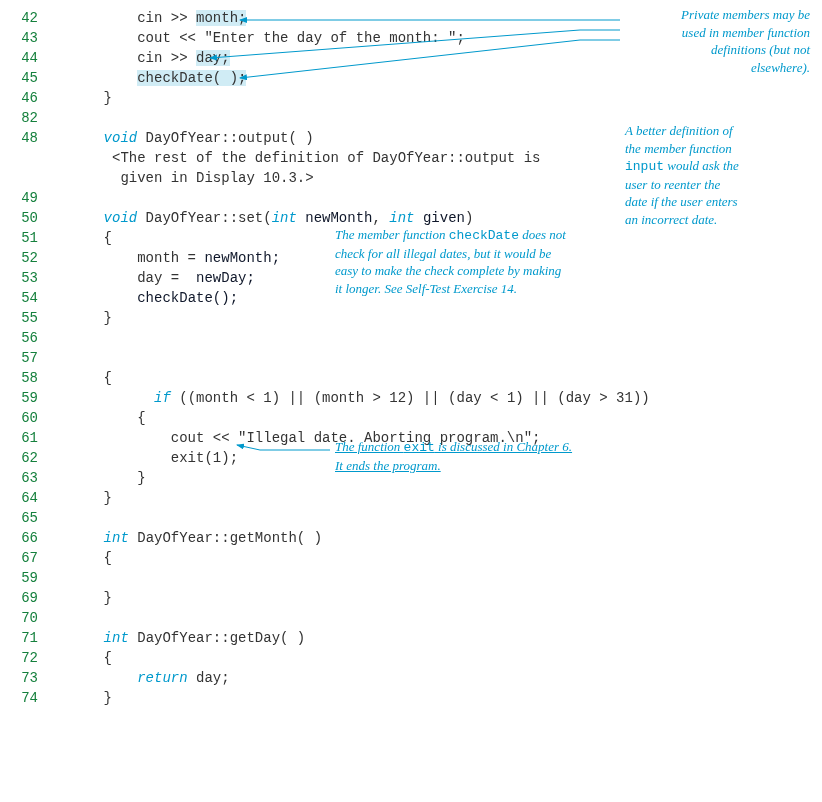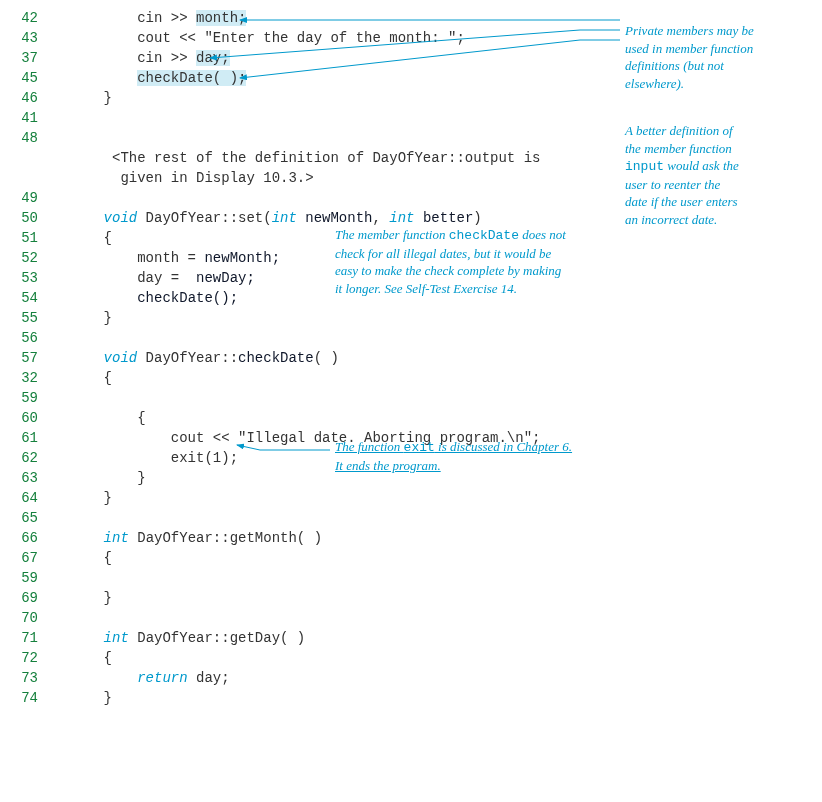--- a/index.html
+++ b/index.html
@@ -57,56 +57,56 @@
       left: 0;
       pointer-events: none;
     }
   </style>
 </head>
 <body>
 
 <div id="code-container">
     <div class="line"><span class="line-num">42</span><span class="code"><span>        cin &gt;&gt; </span><span class="hl">month;</span></span></div>
     <div class="line"><span class="line-num">43</span><span class="code"><span>        cout &lt;&lt; "Enter the day of the month: ";</span></span></div>
-    <div class="line"><span class="line-num">37</span><span class="code"><span>        cin &gt;&gt; </span><span class="hl">day;</span></span></div>
+    <div class="line"><span class="line-num">44</span><span class="code"><span>        cin &gt;&gt; </span><span class="hl">day;</span></span></div>
     <div class="line"><span class="line-num">45</span><span class="code"><span>        </span><span class="hl">checkDate( );</span></span></div>
     <div class="line"><span class="line-num">46</span><span class="code"><span>    }</span></span></div>
-    <div class="line"><span class="line-num">41</span><span class="code"><span></span></span></div>
-    <div class="line"><span class="line-num">48</span></div>
+    <div class="line"><span class="line-num">82</span><span class="code"><span></span></span></div>
+    <div class="line"><span class="line-num">48</span><span class="code"><span>    </span><span class="kw">void</span><span> DayOfYear::output( )</span></span></div>
     <div class="line"><span class="line-num"></span><span class="code"><span>     &lt;The rest of the definition of DayOfYear::output is</span></span></div>
     <div class="line"><span class="line-num"></span><span class="code"><span>      given in Display 10.3.&gt;</span></span></div>
     <div class="line"><span class="line-num">49</span><span class="code"><span></span></span></div>
-    <div class="line"><span class="line-num">50</span><span class="code"><span>    </span><span class="kw">void</span><span> DayOfYear::set(</span><span class="kw">int</span><span> </span><span class="blue">newMonth</span><span>, </span><span class="kw">int</span><span> </span><span class="blue">better</span><span>)</span></span></div>
+    <div class="line"><span class="line-num">50</span><span class="code"><span>    </span><span class="kw">void</span><span> DayOfYear::set(</span><span class="kw">int</span><span> </span><span class="blue">newMonth</span><span>, </span><span class="kw">int</span><span> </span><span class="blue">given</span><span>)</span></span></div>
     <div class="line"><span class="line-num">51</span><span class="code"><span>    {</span></span></div>
     <div class="line"><span class="line-num">52</span><span class="code"><span>        month = </span><span class="blue">newMonth;</span></span></div>
     <div class="line"><span class="line-num">53</span><span class="code"><span>        day =  </span><span class="blue">newDay;</span></span></div>
     <div class="line"><span class="line-num">54</span><span class="code"><span>        </span><span class="blue">checkDate();</span></span></div>
     <div class="line"><span class="line-num">55</span><span class="code"><span>    }</span></span></div>
     <div class="line"><span class="line-num">56</span><span class="code"><span></span></span></div>
-    <div class="line"><span class="line-num">57</span><span class="code"><span>    </span><span class="kw">void</span><span> DayOfYear::</span><span class="blue">checkDate</span><span>( )</span></span></div>
-    <div class="line"><span class="line-num">32</span><span class="code"><span>    {</span></span></div>
-    <div class="line"><span class="line-num">59</span></div>
+    <div class="line"><span class="line-num">57</span></div>
+    <div class="line"><span class="line-num">58</span><span class="code"><span>    {</span></span></div>
+    <div class="line"><span class="line-num">59</span><span class="code"><span>          </span><span class="kw">if</span><span> ((month &lt; 1) || (month &gt; 12) || (day &lt; 1) || (day &gt; 31))</span></span></div>
     <div class="line"><span class="line-num">60</span><span class="code"><span>        {</span></span></div>
     <div class="line"><span class="line-num">61</span><span class="code"><span>            cout &lt;&lt; "Illegal date. Aborting program.\n";</span></span></div>
     <div class="line"><span class="line-num">62</span><span class="code"><span>            exit(1);</span></span></div>
     <div class="line"><span class="line-num">63</span><span class="code"><span>        }</span></span></div>
     <div class="line"><span class="line-num">64</span><span class="code"><span>    }</span></span></div>
     <div class="line"><span class="line-num">65</span><span class="code"><span></span></span></div>
     <div class="line"><span class="line-num">66</span><span class="code"><span>    </span><span class="kw">int</span><span> DayOfYear::getMonth( )</span></span></div>
     <div class="line"><span class="line-num">67</span><span class="code"><span>    {</span></span></div>
     <div class="line"><span class="line-num">59</span></div>
     <div class="line"><span class="line-num">69</span><span class="code"><span>    }</span></span></div>
     <div class="line"><span class="line-num">70</span><span class="code"><span></span></span></div>
     <div class="line"><span class="line-num">71</span><span class="code"><span>    </span><span class="kw">int</span><span> DayOfYear::getDay( )</span></span></div>
     <div class="line"><span class="line-num">72</span><span class="code"><span>    {</span></span></div>
     <div class="line"><span class="line-num">73</span><span class="code"><span>        </span><span class="kw">return</span><span> day;</span></span></div>
     <div class="line"><span class="line-num">74</span><span class="code"><span>    }</span></span></div>
   </div>
 
-<div class="annotation" style="top:22px; left:625px; width:185px;">
+<div class="annotation" style="top:6px; left:625px; width:185px;text-align:right;">
   <span>Private members may be</span><br>
   <span>used in member function</span><br>
   <span>definitions (but not</span><br>
   <span>elsewhere).</span>
 </div>
 
 <div class="annotation" style="top:122px; left:625px; width:185px;">
   <span>A better definition of</span><br>
   <span>the member function</span><br>
   <span class="code-font">input</span><span> would ask the</span><br>

